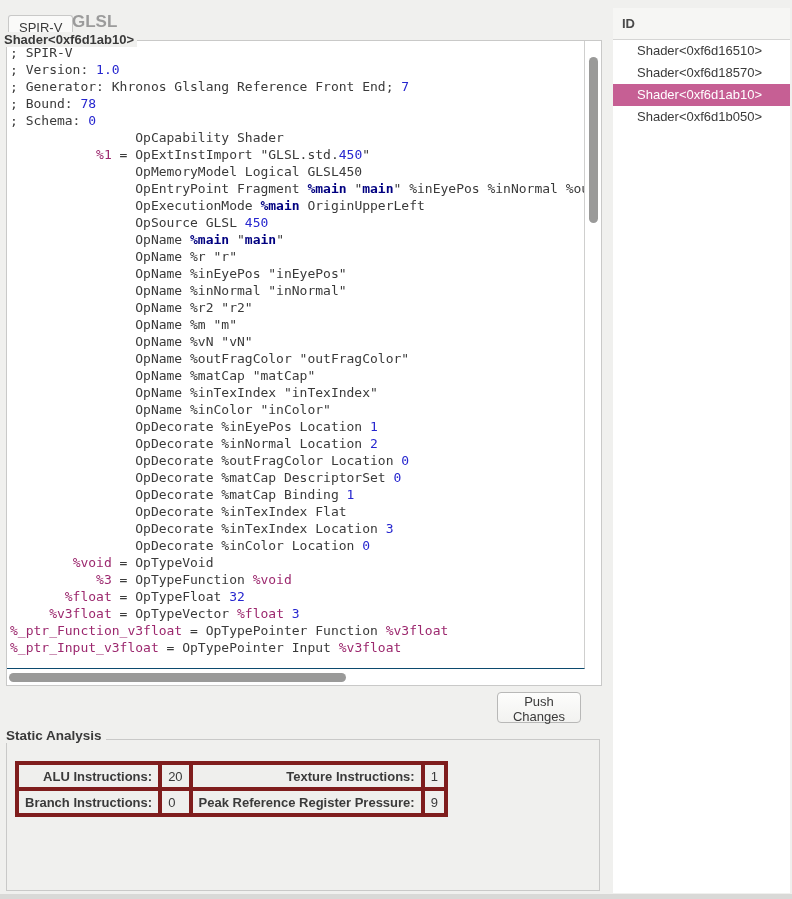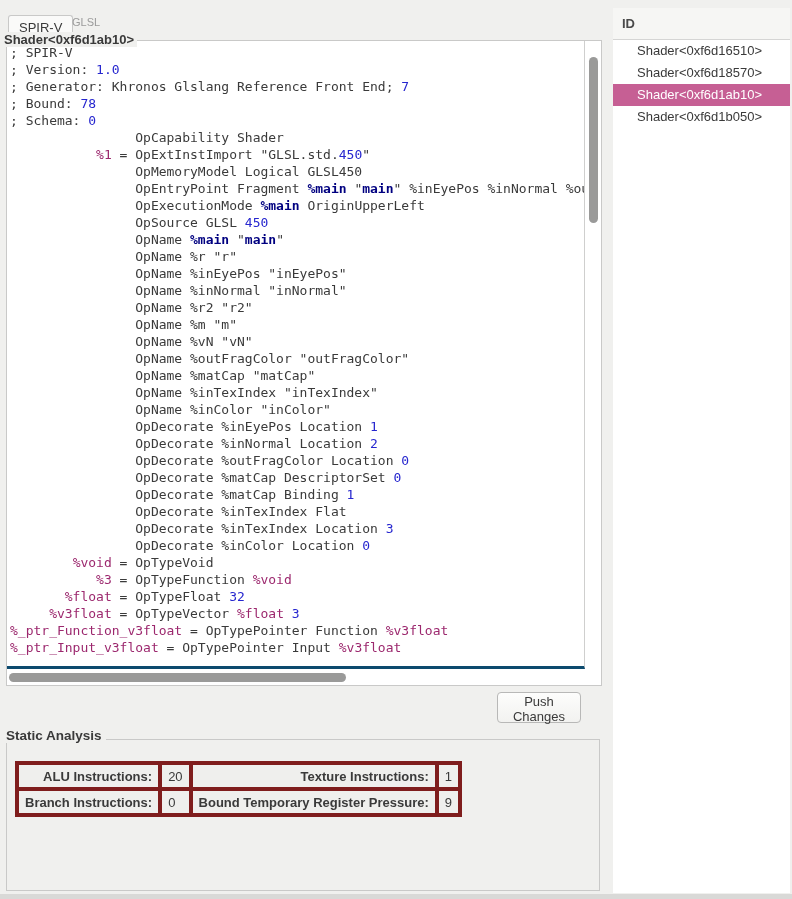--- a/index.html
+++ b/index.html
@@ -9,29 +9,29 @@
   *{box-sizing:border-box;}
   body{margin:0;background:#fff;}
   .screen{position:relative;width:792px;height:899px;background:var(--bg);
           font-family:"Liberation Sans",sans-serif;overflow:hidden;color:var(--text);}
 
   
   .tab-active{position:absolute;left:8px;top:9px;height:25px;padding:0 10px;background:#fafaf9;
      border:1px solid var(--border);border-bottom:none;border-radius:3px 3px 0 0;
      font-size:13px;line-height:24px;color:var(--text);margin-top:6px;}
   .tab-inactive{position:absolute;left:64px;top:11px;height:22px;padding:0 8px;
-     font-size:11px;line-height:22px;color:var(--muted);}
+     font-size:17px;line-height:22px;color:var(--muted);font-weight:bold;}
 
   
   .shader-label{position:absolute;left:4px;top:32px;z-index:2;background:var(--bg);
      font-size:13px;font-weight:bold;padding-right:3px;}
   .shader-frame{position:absolute;left:6px;top:40px;width:596px;height:646px;
      border:1px solid var(--border);background:#fff;}
   .code-viewport{position:absolute;left:0;top:0;right:16px;bottom:16px;
-     border-right:1px solid #cfcfce;border-bottom:3px solid #0c4a6e;
+     border-right:1px solid #cfcfce;border-bottom:1px solid #0c4a6e;
      overflow:hidden;background:#fff;}
   .code-content{padding:3px 0 0 3px;font-family:"DejaVu Sans Mono",monospace;
      font-size:13px;line-height:17px;white-space:pre;}
   .code-line{height:17px;}
   .tok-p{color:var(--text);}
   .tok-n{color:var(--num);}
   .tok-t{color:var(--typ);}
   .tok-m{color:var(--ent);font-weight:bold;}
   .vscroll-thumb{position:absolute;right:3px;top:16px;width:9px;height:166px;
      background:var(--thumb);border-radius:5px;}
@@ -91,21 +91,21 @@
       <tbody id="sa-body">
           <tr>
             <th>ALU Instructions:</th>
             <td class="sa-val">20</td>
             <th>Texture Instructions:</th>
             <td class="sa-val">1</td>
           </tr>
           <tr>
             <th>Branch Instructions:</th>
             <td class="sa-val">0</td>
-            <th>Bound Temporary Register Pressure:</th>
+            <th>Peak Reference Register Pressure:</th>
             <td class="sa-val">9</td>
           </tr>
         </tbody>
     </table>
   </div>
 
   <div class="id-panel">
     <div class="id-header">ID</div>
     <div id="id-list">
         <div class="id-row">Shader&lt;0xf6d16510&gt;</div>

